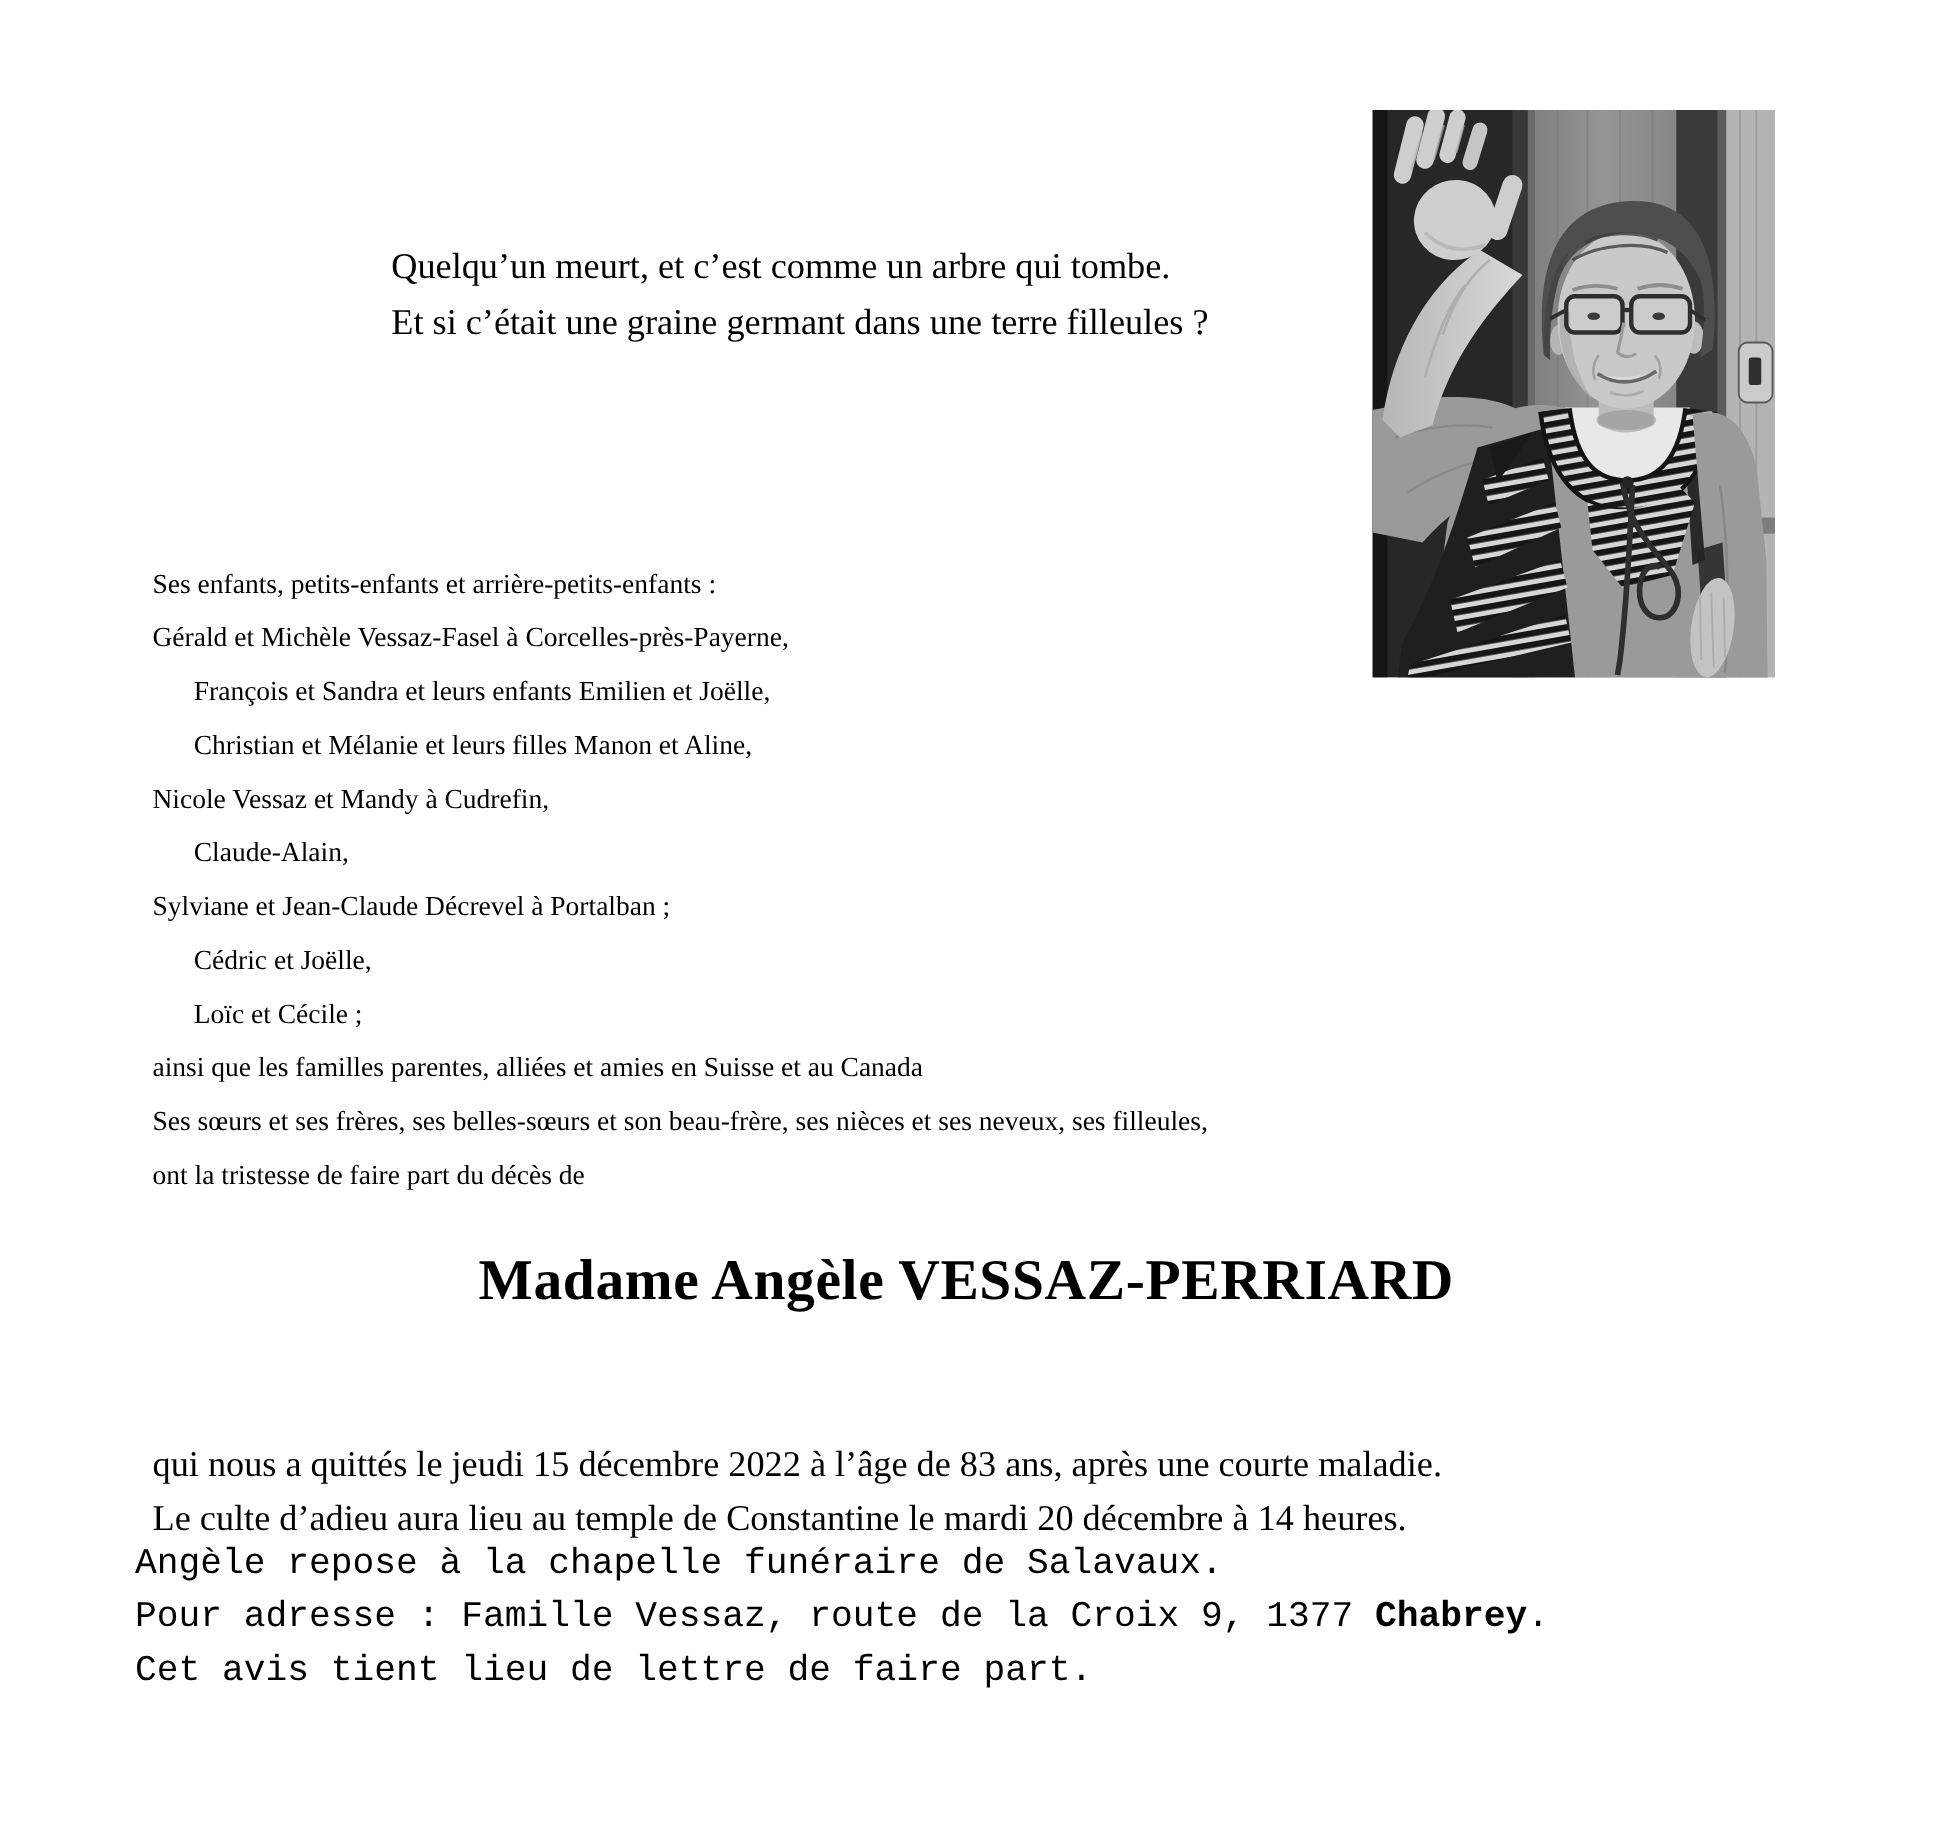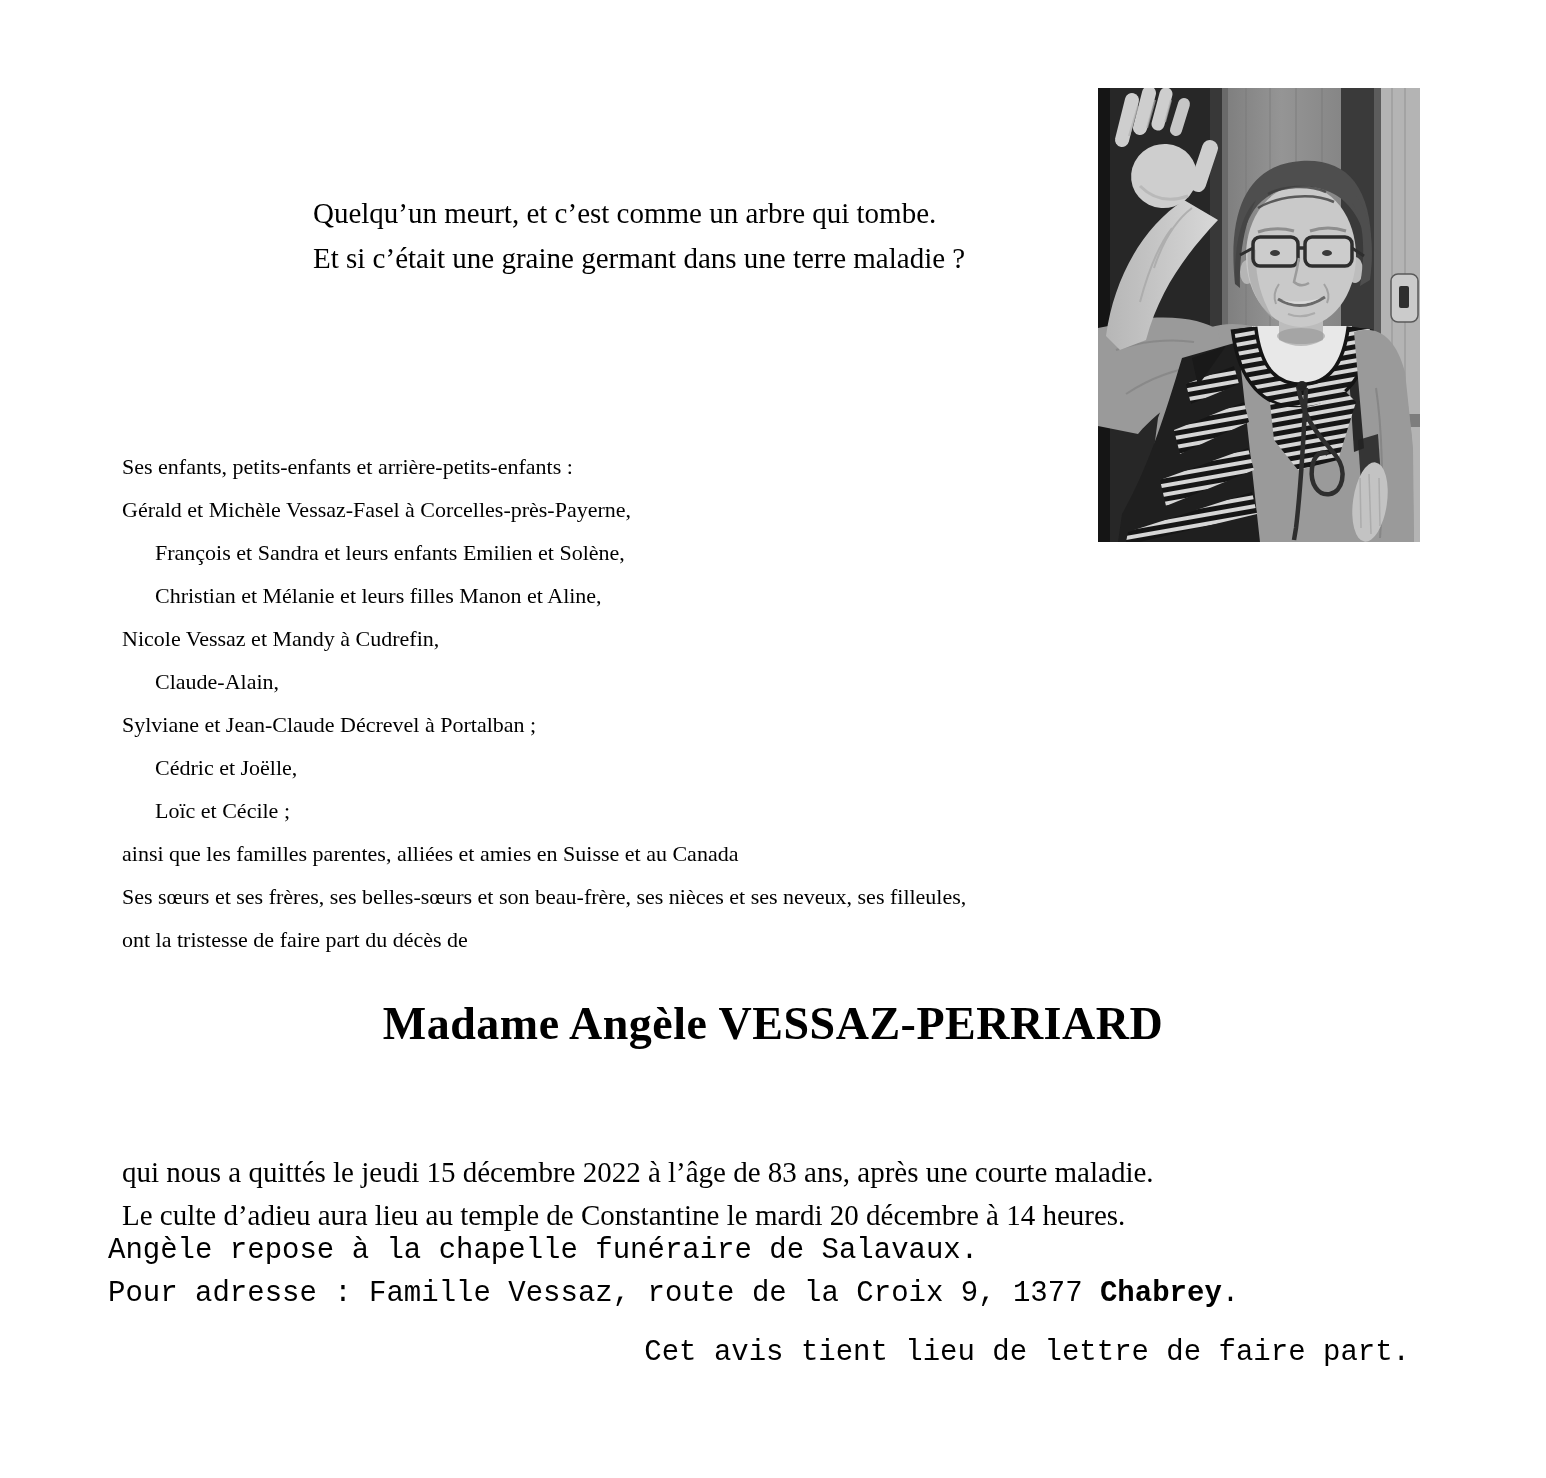--- a/index.html
+++ b/index.html
@@ -68,31 +68,31 @@
   .closing {
     position: absolute;
     left: 108px;
     top: 1229px;
     width: 1302px;
     font-size: 29px;
     line-height: 43px;
     white-space: nowrap;
     font-family: Liberation Mono, monospace;
   }
-  .closing .centered { text-align: right; margin-top: 16px; }
+  .closing .centered { text-align: left; }
   .closing b { font-weight: 700; }
 </style>
 </head>
 <body>
 
 <div class="page">
 
   <div class="quote">
     <div>Quelqu’un meurt, et c’est comme un arbre qui tombe.</div>
-    <div>Et si c’était une graine germant dans une terre maladie ?</div>
+    <div>Et si c’était une graine germant dans une terre filleules ?</div>
   </div>
 
   <div class="photo">
     <svg viewBox="0 0 322 454" width="322" height="454" xmlns="http://www.w3.org/2000/svg">
       <defs>
         <pattern id="vstripes" width="9" height="9" patternUnits="userSpaceOnUse" patternTransform="rotate(-10)">
           <rect width="9" height="9" fill="#d6d6d6"></rect>
           <rect width="9" height="5" fill="#161616"></rect>
         </pattern>
         <linearGradient id="plankShade" x1="0" y1="0" x2="1" y2="0">
@@ -208,21 +208,21 @@
           <path d="M31,48 L40,18 M49,40 L57,12 M67,34 L73,12" stroke="#b2b2b2" stroke-width="2" fill="none" opacity="0.7"></path>
           <path d="M42,98 Q62,118 90,108" stroke="#b0b0b0" stroke-width="3" fill="none" opacity="0.7"></path>
         </g>
       </g>
     </svg>
   </div>
 
   <div class="family">
     <div class="line">Ses enfants, petits-enfants et arrière-petits-enfants :</div>
     <div class="line">Gérald et Michèle Vessaz-Fasel à Corcelles-près-Payerne,</div>
-    <div class="line indent">François et Sandra et leurs enfants Emilien et Solène,</div>
+    <div class="line indent">François et Sandra et leurs enfants Emilien et Joëlle,</div>
     <div class="line indent">Christian et Mélanie et leurs filles Manon et Aline,</div>
     <div class="line">Nicole Vessaz et Mandy à Cudrefin,</div>
     <div class="line indent">Claude-Alain,</div>
     <div class="line">Sylviane et Jean-Claude Décrevel à Portalban ;</div>
     <div class="line indent">Cédric et Joëlle,</div>
     <div class="line indent">Loïc et Cécile ;</div>
     <div class="line">ainsi que les familles parentes, alliées et amies en Suisse et au Canada</div>
     <div class="line">Ses sœurs et ses frères, ses belles-sœurs et son beau-frère, ses nièces et ses neveux, ses filleules,</div>
     <div class="line">ont la tristesse de faire part du décès de</div>
   </div>

